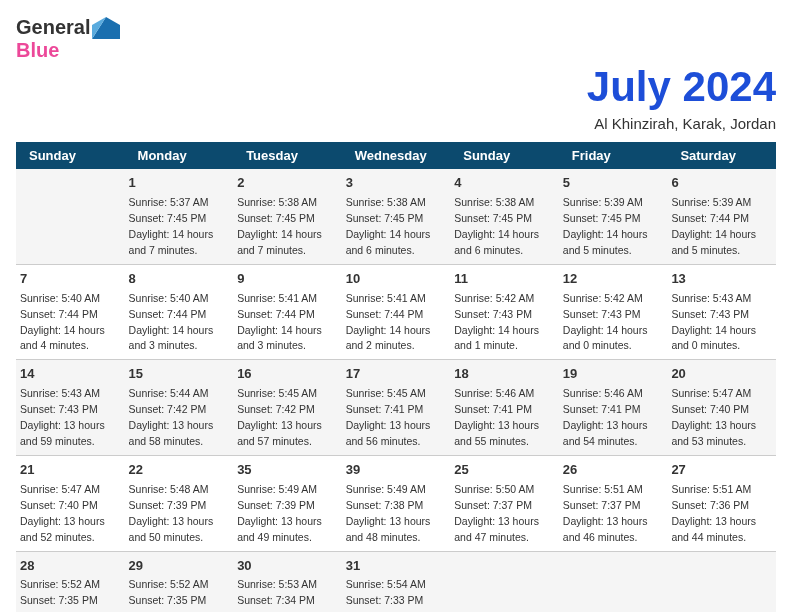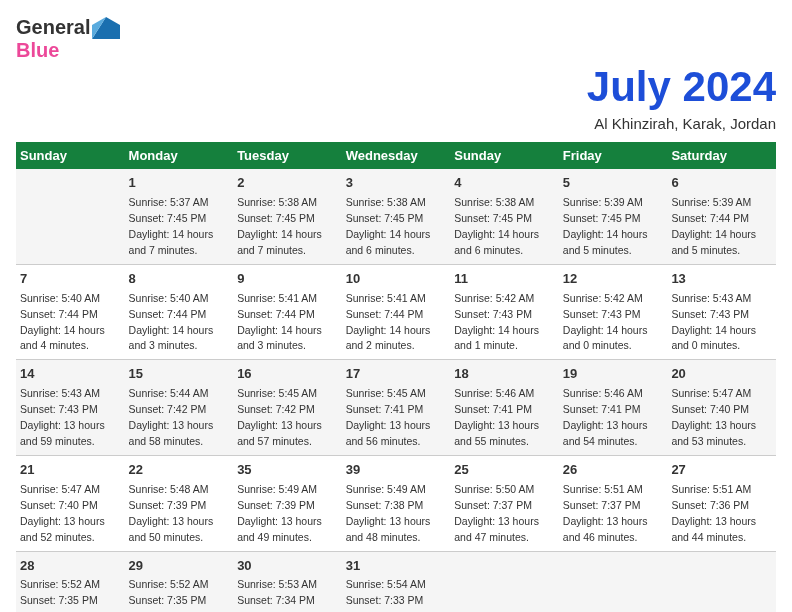--- a/index.html
+++ b/index.html
@@ -54,23 +54,23 @@
       font-size: 15px;
       color: #333;
       margin-top: 5px;
     }
     table {
       width: 100%;
       border-collapse: collapse;
       font-size: 11px;
     }
     thead th {
-      background-color: #15803d;
+      background-color: #0c4a6e;
       color: #fff;
-      padding: 6px 4px;
+      padding: 6px 13px;
       text-align: left;
       font-size: 13px;
       font-weight: bold;
     }
     tbody tr {
       border-bottom: 1px solid #ccc;
     }
     tbody td {
       vertical-align: top;
       padding: 5px 4px;

